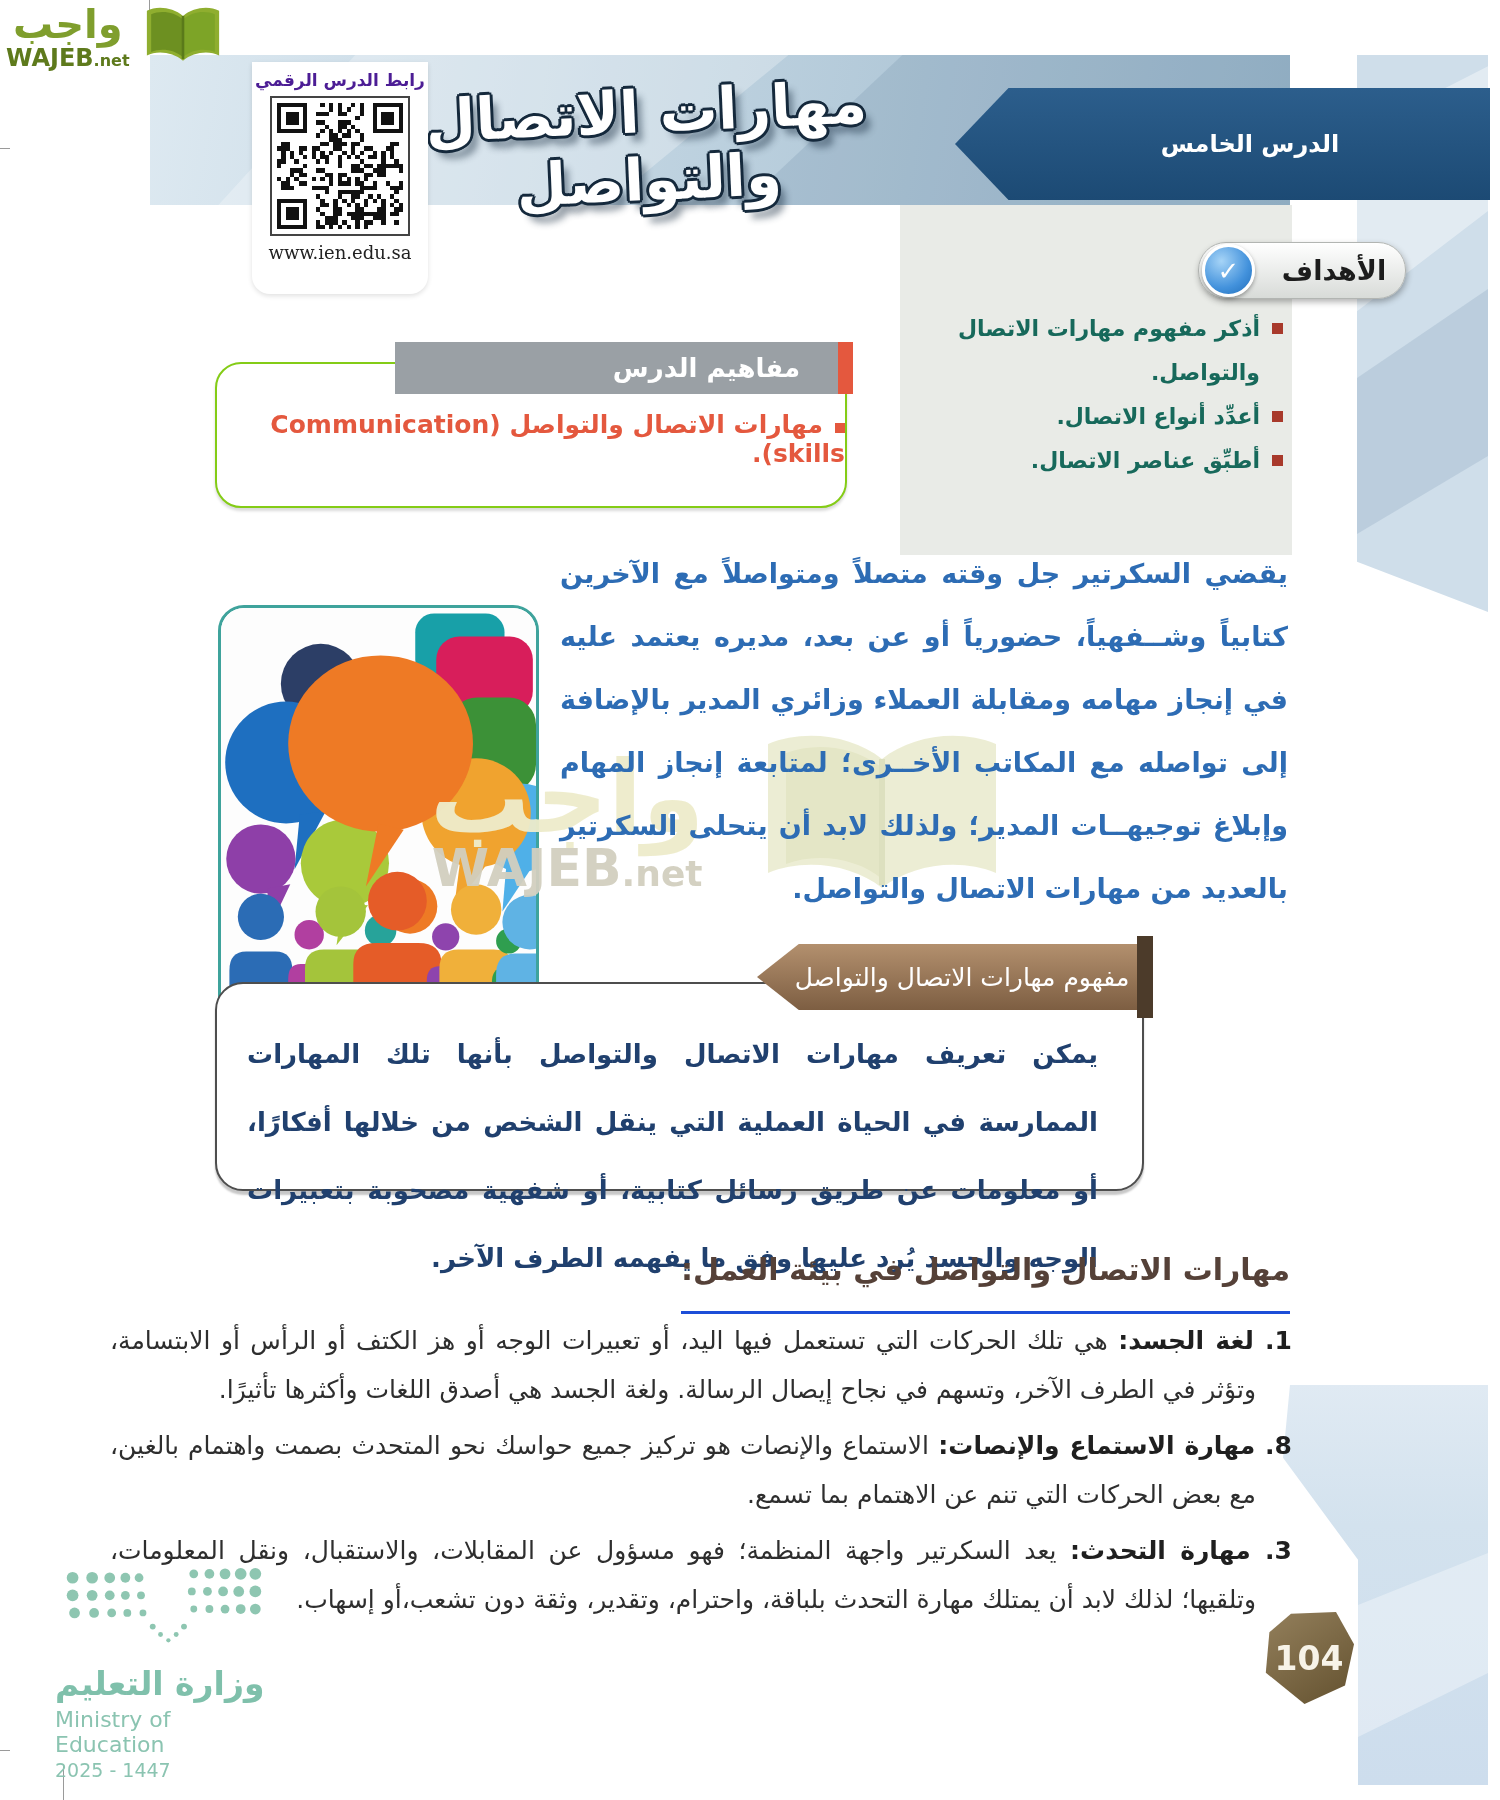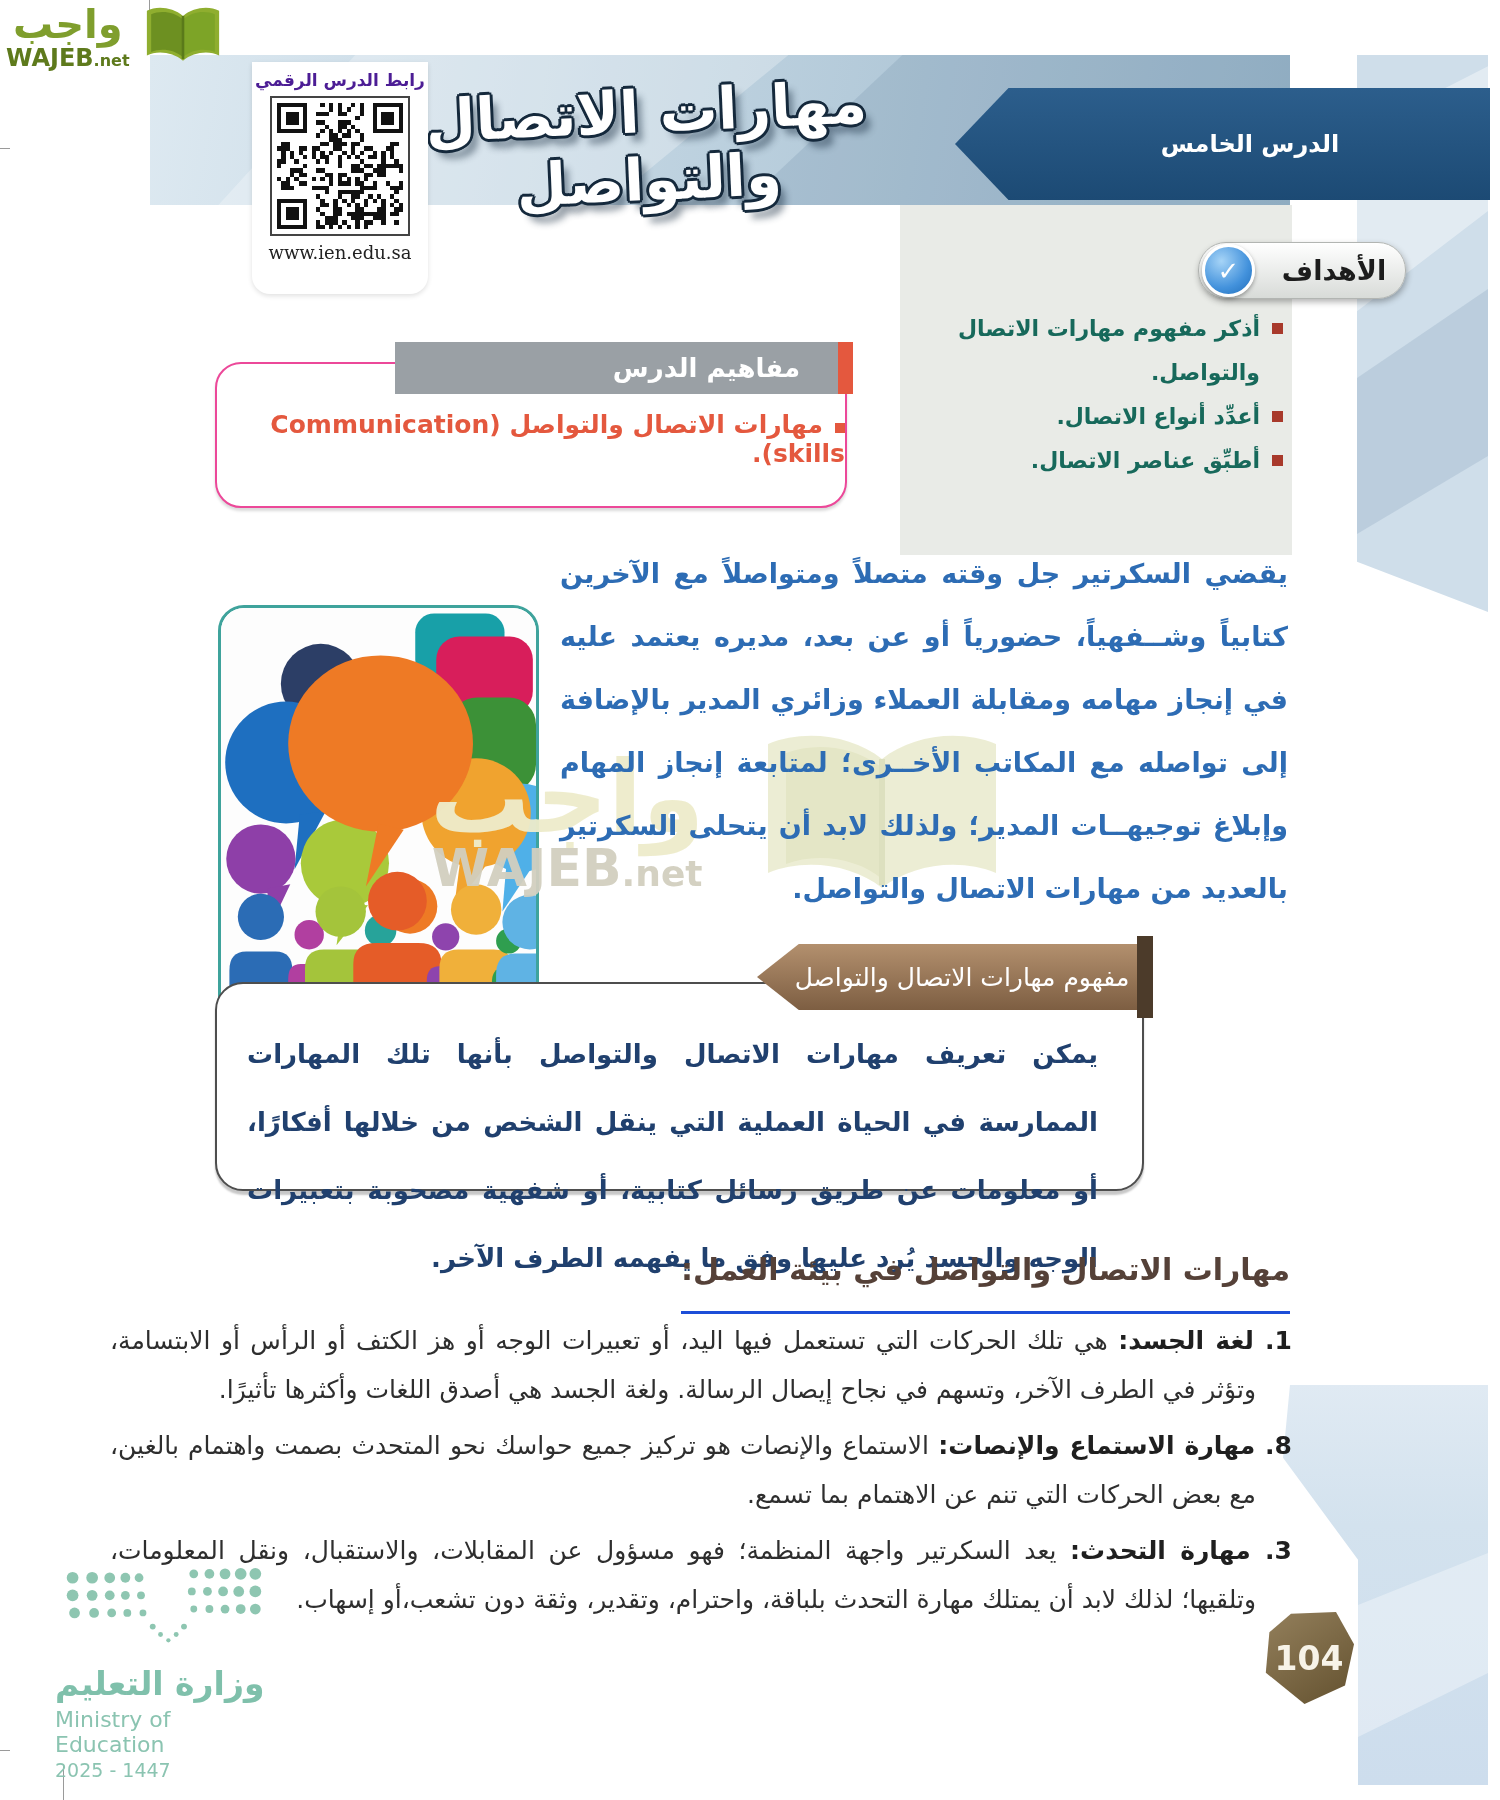--- a/index.html
+++ b/index.html
@@ -75,21 +75,21 @@
   .obj-item{position:relative;padding-right:25px;font-size:22px;font-weight:bold;
         color:#17695b;line-height:44px;}
   .obj-bullet{position:absolute;right:2px;top:16px;width:11px;height:11px;background:#a8392b;}
 
   
   .concepts-hdr{left:395px;top:342px;width:443px;height:52px;background:#9aa0a5;z-index:4;
         display:flex;align-items:center;direction:rtl;}
   .concepts-hdr span{color:#fff;font-size:26px;font-weight:bold;padding-right:38px;}
   .concepts-accent{left:838px;top:342px;width:15px;height:52px;background:#e4583e;z-index:4;}
   .concepts-box{left:215px;top:362px;width:628px;height:142px;background:#fff;z-index:2;
-        border:2px solid #ec4899;border-radius:26px;box-shadow:0 3px 3px rgba(0,0,0,.15);
+        border:2px solid #84cc16;border-radius:26px;box-shadow:0 3px 3px rgba(0,0,0,.15);
         display:flex;align-items:flex-end;justify-content:center;}
   .concept-line{direction:rtl;font-size:25px;font-weight:bold;color:#e4583e;margin-bottom:38px;}
   .concept-bullet{display:inline-block;width:10px;height:10px;background:#e4583e;margin-left:12px;}
 
   
   .media-card{left:218px;top:605px;width:315px;height:417px;background:#fff;z-index:1;
         border:3px solid #3fa39c;border-radius:26px;overflow:hidden;}
   .media-card svg{width:100%;height:100%;display:block;}
 
   

